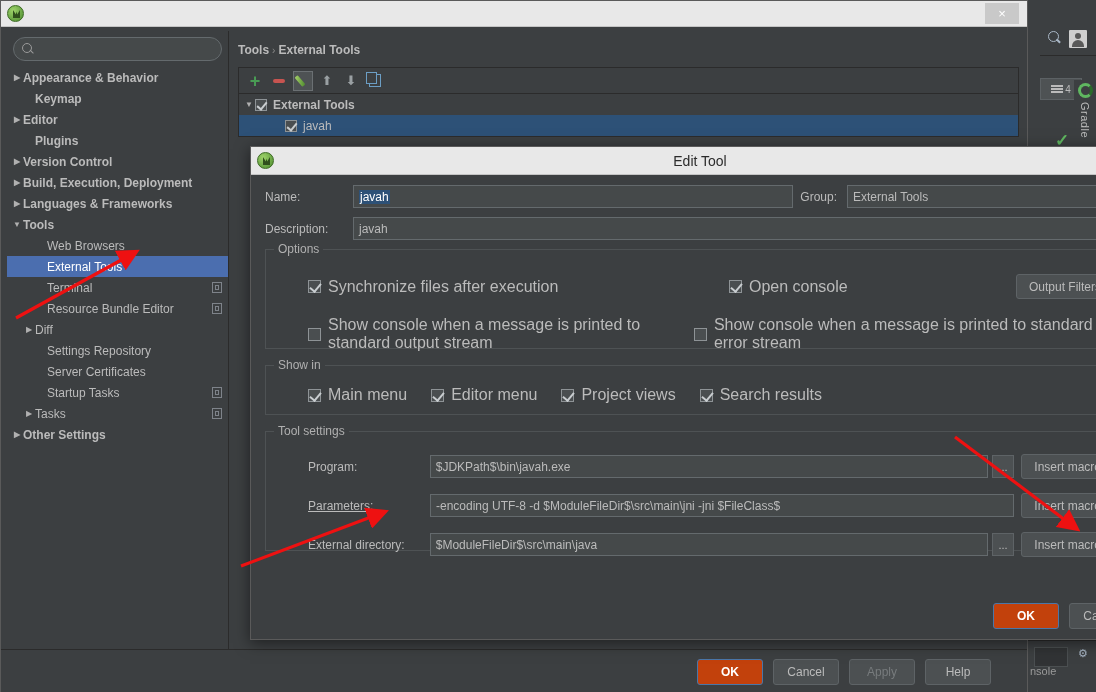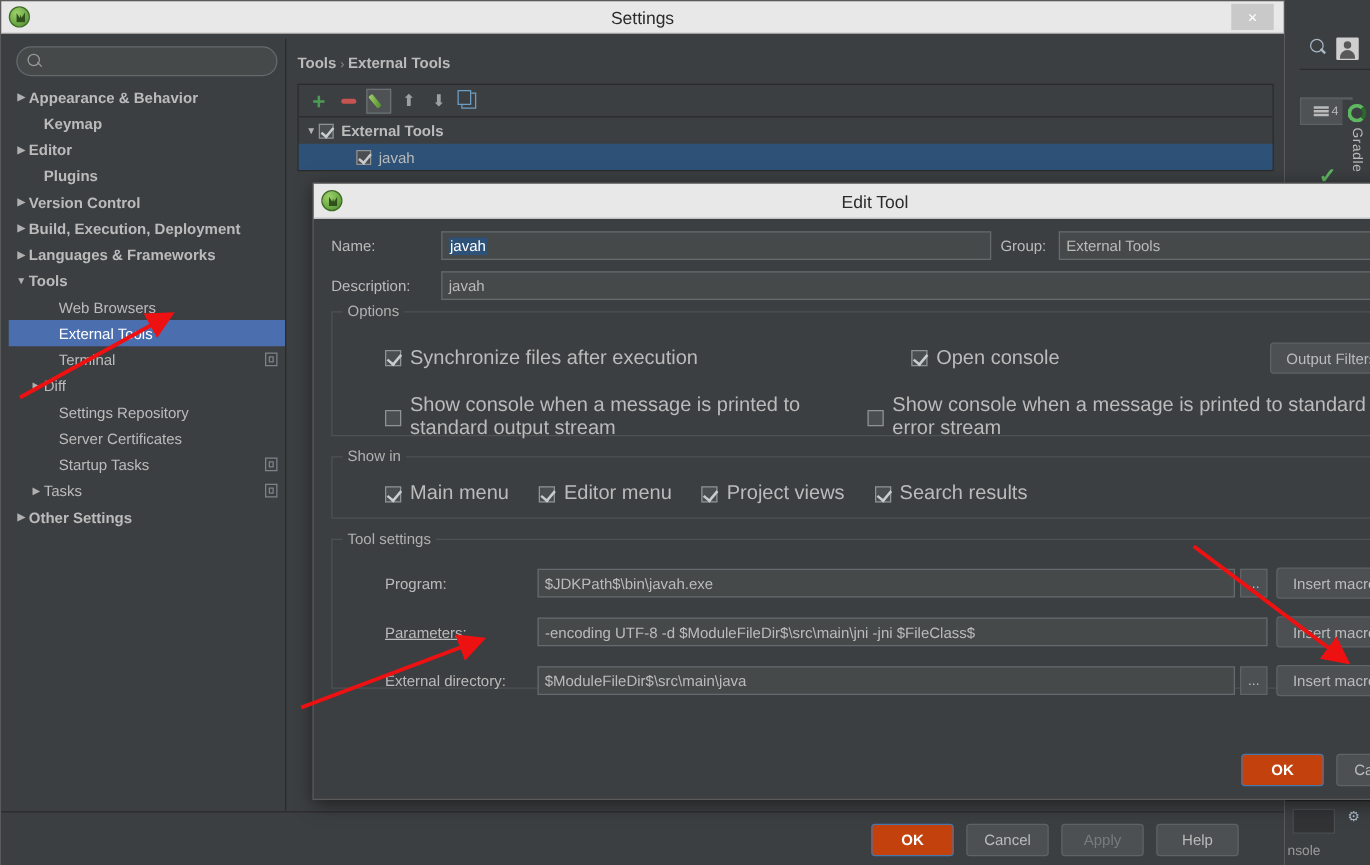--- a/index.html
+++ b/index.html
@@ -73,21 +73,21 @@
     background: #3c3f41; border-top: 1px solid #2b2b2b;
   }
   .ide-bottom-box {
     position: absolute; left: 6px; top: 6px; width: 34px; height: 20px;
     background: #313335; border: 1px solid #4b4f51;
   }
   .ide-bottom-icon {
     position: absolute; left: 50px; top: 6px; color: #a9b7c6; font-size: 11px;
   }
   .ide-bottom-label {
-    position: absolute; left: 2px; top: 34px; color: #9a9a9a; font-size: 11px;
+    position: absolute; left: 2px; top: 24px; color: #9a9a9a; font-size: 11px;
   }
 
   
   .settings-win {
     position: absolute; left: 0; top: 0; width: 1028px; height: 692px;
     background: #3c3f41; border: 1px solid #5a5a5a;
   }
   .settings-titlebar {
     height: 26px; background: #e8e8e8;
     display: flex; align-items: center; position: relative;
@@ -301,21 +301,20 @@
   <div class="ide-bottom-panel">
     <div class="ide-bottom-box"></div>
     <div class="ide-bottom-icon">⚙</div>
     <div class="ide-bottom-label">nsole</div>
   </div>
 
   <div class="settings-win">
 
     <div class="settings-titlebar">
       <div class="win-icon"></div>
-      <div class="settings-title">Settings</div>
       <div class="win-close">×</div>
     </div>
 
     <div class="settings-body">
 
       <div class="sidebar">
         <div class="search-box">
           <span class="s-icon"></span>
           <input type="text" value="" placeholder="" style="">
         </div>
@@ -356,20 +355,25 @@
               <span class="tw" style="margin-left: 28px;"></span>
               <span class="label">Web Browsers</span>
             </div>
             <div class="tree-item selected">
               <span class="tw" style="margin-left: 28px;"></span>
               <span class="label">External Tools</span>
             </div>
             <div class="tree-item">
               <span class="tw" style="margin-left: 28px;"></span>
               <span class="label">Terminal</span>
+              <span class="copy-badge"></span>
+            </div>
+            <div class="tree-item">
+              <span class="tw" style="margin-left: 28px;"></span>
+              <span class="label">Resource Bundle Editor</span>
               <span class="copy-badge"></span>
             </div>
             <div class="tree-item">
               <span class="tw" style="margin-left: 16px;">▶</span>
               <span class="label">Diff</span>
             </div>
             <div class="tree-item">
               <span class="tw" style="margin-left: 28px;"></span>
               <span class="label">Settings Repository</span>
             </div>

